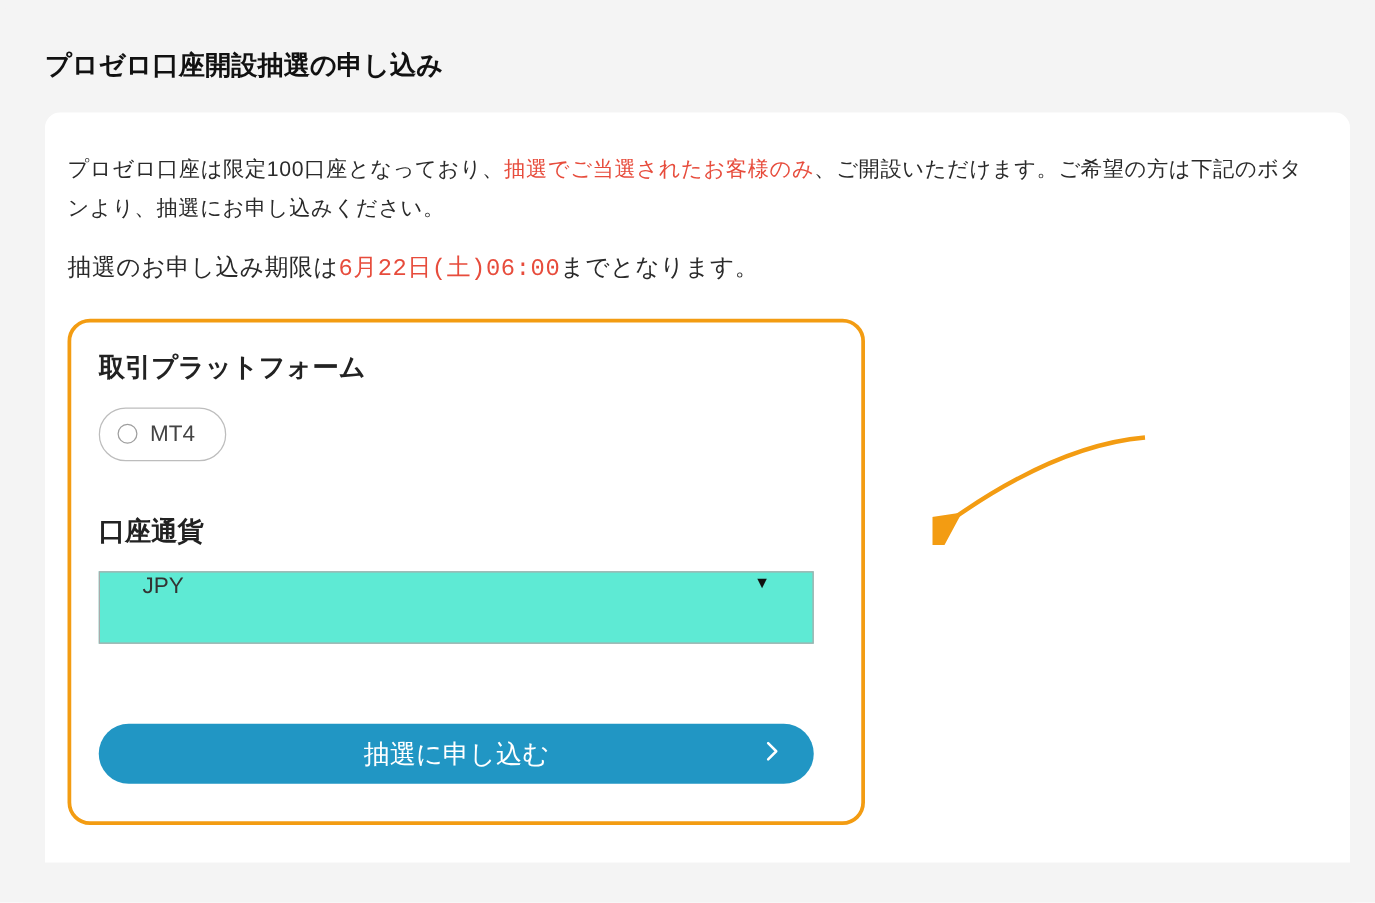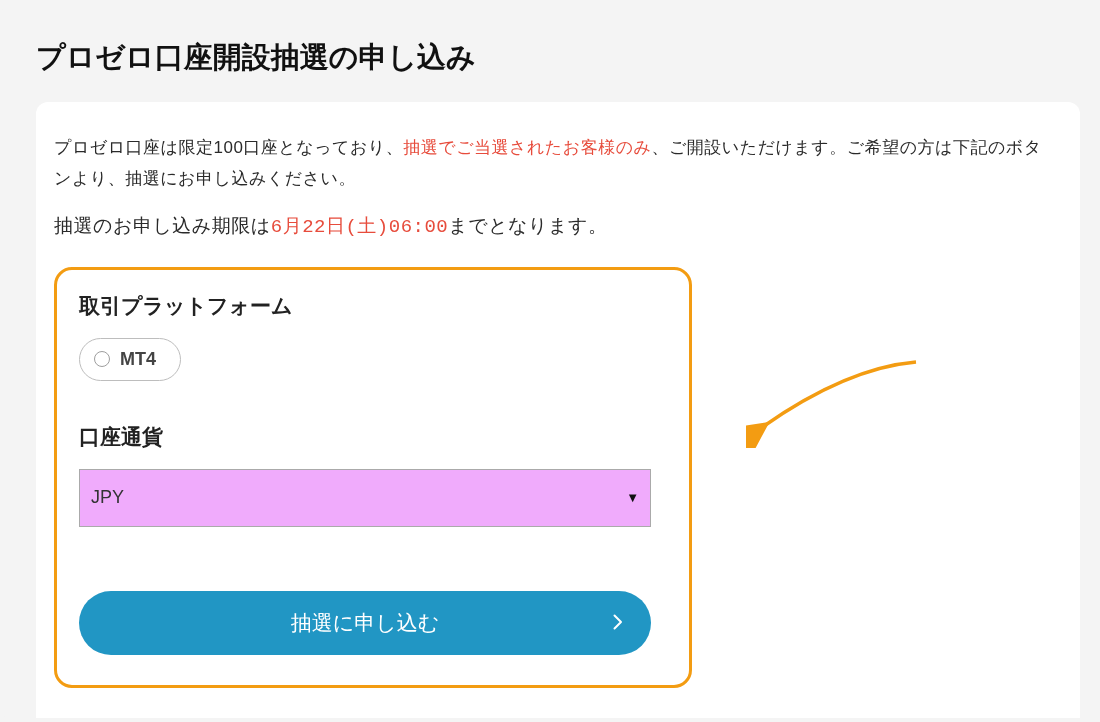--- a/index.html
+++ b/index.html
@@ -17,21 +17,21 @@
     .page-container {
       background: #f4f4f4;
       border-radius: 18px;
       padding: 0 0 40px 0;
       width: 1100px;
       height: 722px;
       position: relative;
       overflow: hidden;
     }
     .page-title {
-      font-size: 29px;
+      font-size: 21px;
       font-weight: 700;
       color: #111;
       padding: 38px 16px 24px 36px;
     }
     .content-card {
       background: #fff;
       border-radius: 12px 12px 0 0;
       margin: 0 20px 0 36px;
       padding: 30px 24px 30px 18px;
       position: relative;
@@ -70,21 +70,21 @@
       display: flex;
       gap: 14px;
       margin-bottom: 42px;
     }
     .radio-pill {
       display: inline-flex;
       align-items: center;
       padding: 10px 24px 10px 14px;
       border-radius: 999px;
       font-size: 18px;
-      font-weight: 700;
+      font-weight: 400;
       cursor: pointer;
       user-select: none;
     }
     .radio-pill.inactive {
       background: #fff;
       border: 1.5px solid #bdbdbd;
       color: #444;
     }
     .radio-pill.active {
       background: #fbc02d;
@@ -104,37 +104,36 @@
       background: #fff;
     }
     .radio-pill.active .radio-circle {
       border: 2px solid #111;
       background: #111;
     }
     .select-box {
       width: 572px;
       height: 58px;
       border: 1px solid #aaa;
-      background: #f0abfc;
+      background: #5eead4;
       display: flex;
-      align-items: center;
       justify-content: space-between;
-      padding: 0 11px;
+      padding: 0 34px;
       font-size: 18px;
       color: #333;
       cursor: pointer;
       margin-bottom: 64px;
     }
     .select-caret {
       font-size: 13px;
       color: #111;
     }
     .submit-btn {
       width: 572px;
-      height: 64px;
+      height: 48px;
       background: #2196c4;
       border: none;
       border-radius: 999px;
       color: #fff;
       font-size: 21px;
       font-weight: 500;
       cursor: pointer;
       position: relative;
       display: flex;
       align-items: center;

